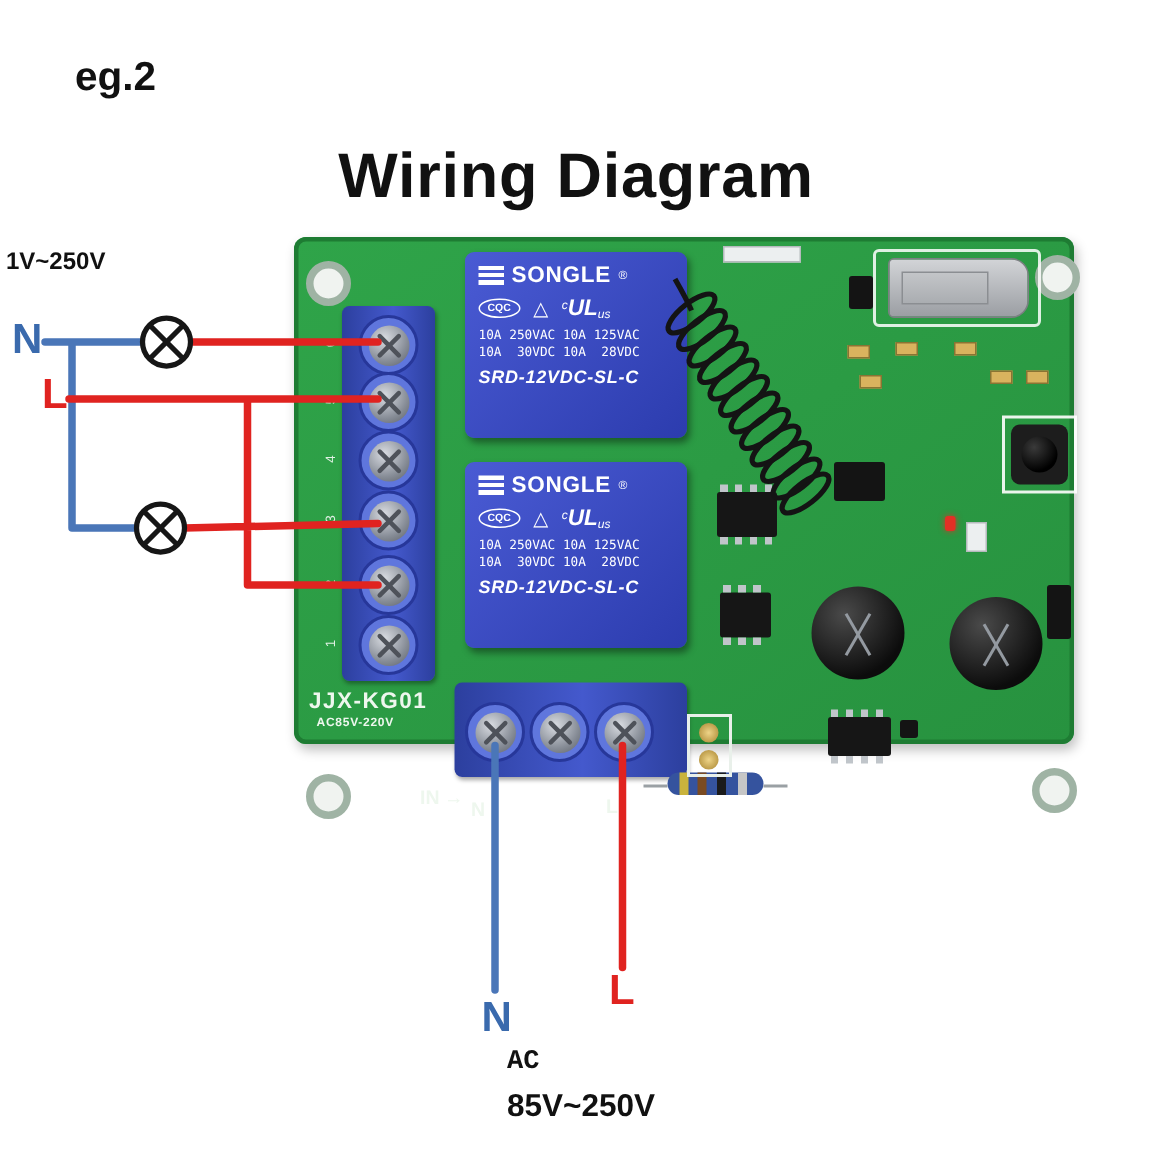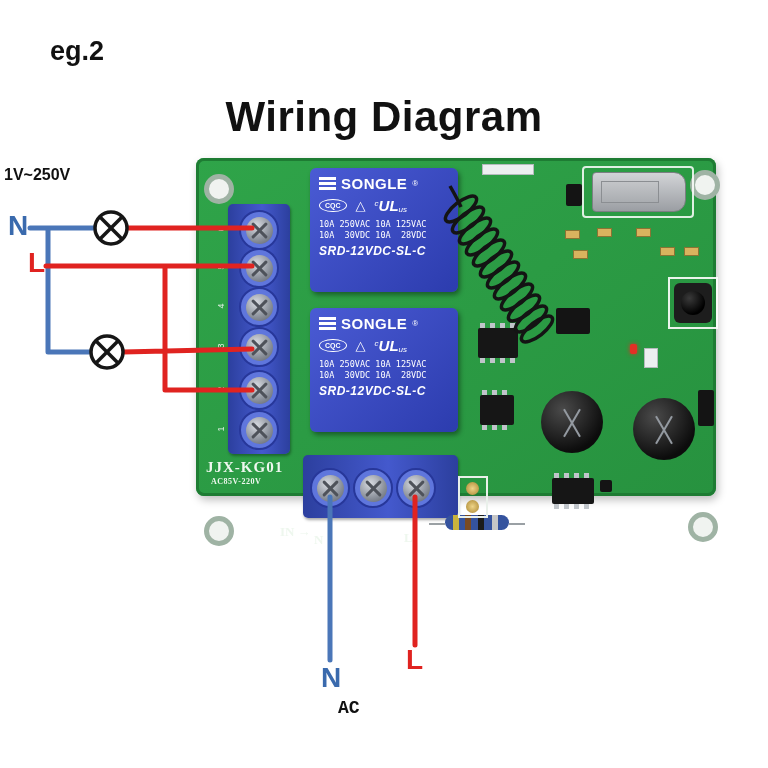--- a/index.html
+++ b/index.html
@@ -50,21 +50,21 @@
   .cqc{font-size:7px;border:1px solid #fff;border-radius:50%;padding:2px 5px;font-weight:bold;}
   .tri{font-size:13px;}
   .ulmark{display:flex;align-items:flex-start;font-style:italic;}
   .ul-c{font-size:8px;margin-top:2px;}
   .ul{font-size:15px;font-weight:bold;}
   .ul-us{font-size:8px;margin-top:8px;}
   .relay-specs{font-family:"DejaVu Sans Mono",monospace;font-size:8.5px;line-height:1.3;margin-top:5px;white-space:pre;}
   .relay-model{font-size:12px;font-weight:bold;margin-top:3px;letter-spacing:.5px;font-style:italic;}
 
   
-  .silk{color:#eef7ee;font-weight:bold;font-family:Liberation Serif, serif;}
+  .silk{color:#eef7ee;font-weight:bold;}
   .board-model{left:10px;top:301px;font-size:15px;letter-spacing:1px;}
   .board-model-sub{left:15px;top:319px;font-size:8px;letter-spacing:.5px;}
   .silk-in{left:84px;top:366px;font-size:13px;display:flex;gap:3px;align-items:center;}
   .silk-n{left:118px;top:374px;font-size:13px;}
   .silk-l{left:208px;top:372px;font-size:13px;}
 
   
   .rx-outline{left:386px;top:8px;width:112px;height:52px;border:2px solid rgba(255,255,255,.85);border-radius:4px;box-sizing:border-box;}
   .rx{left:396px;top:14px;width:94px;height:40px;background:linear-gradient(#d2d4d7,#9b9ea3);
       border:1px solid #7c7f83;border-radius:4px 12px 12px 4px;box-sizing:border-box;}
@@ -287,14 +287,15 @@
       <ellipse cx="517" cy="297" rx="19" ry="7" transform="rotate(-38 517 297)"></ellipse>
       <ellipse cx="524" cy="308" rx="19" ry="7" transform="rotate(-38 524 308)"></ellipse>
       <ellipse cx="531" cy="319" rx="19" ry="7" transform="rotate(-38 531 319)"></ellipse>
       <ellipse cx="537" cy="329" rx="19" ry="7" transform="rotate(-38 537 329)"></ellipse>
     </g>
   </svg>
 
   <div class="abs out-n">N</div>
   <div class="abs out-l">L</div>
   <div class="abs out-ac">AC</div>
+  <div class="abs out-v">85V~250V</div>
 
 </div>
 
 </body></html>

